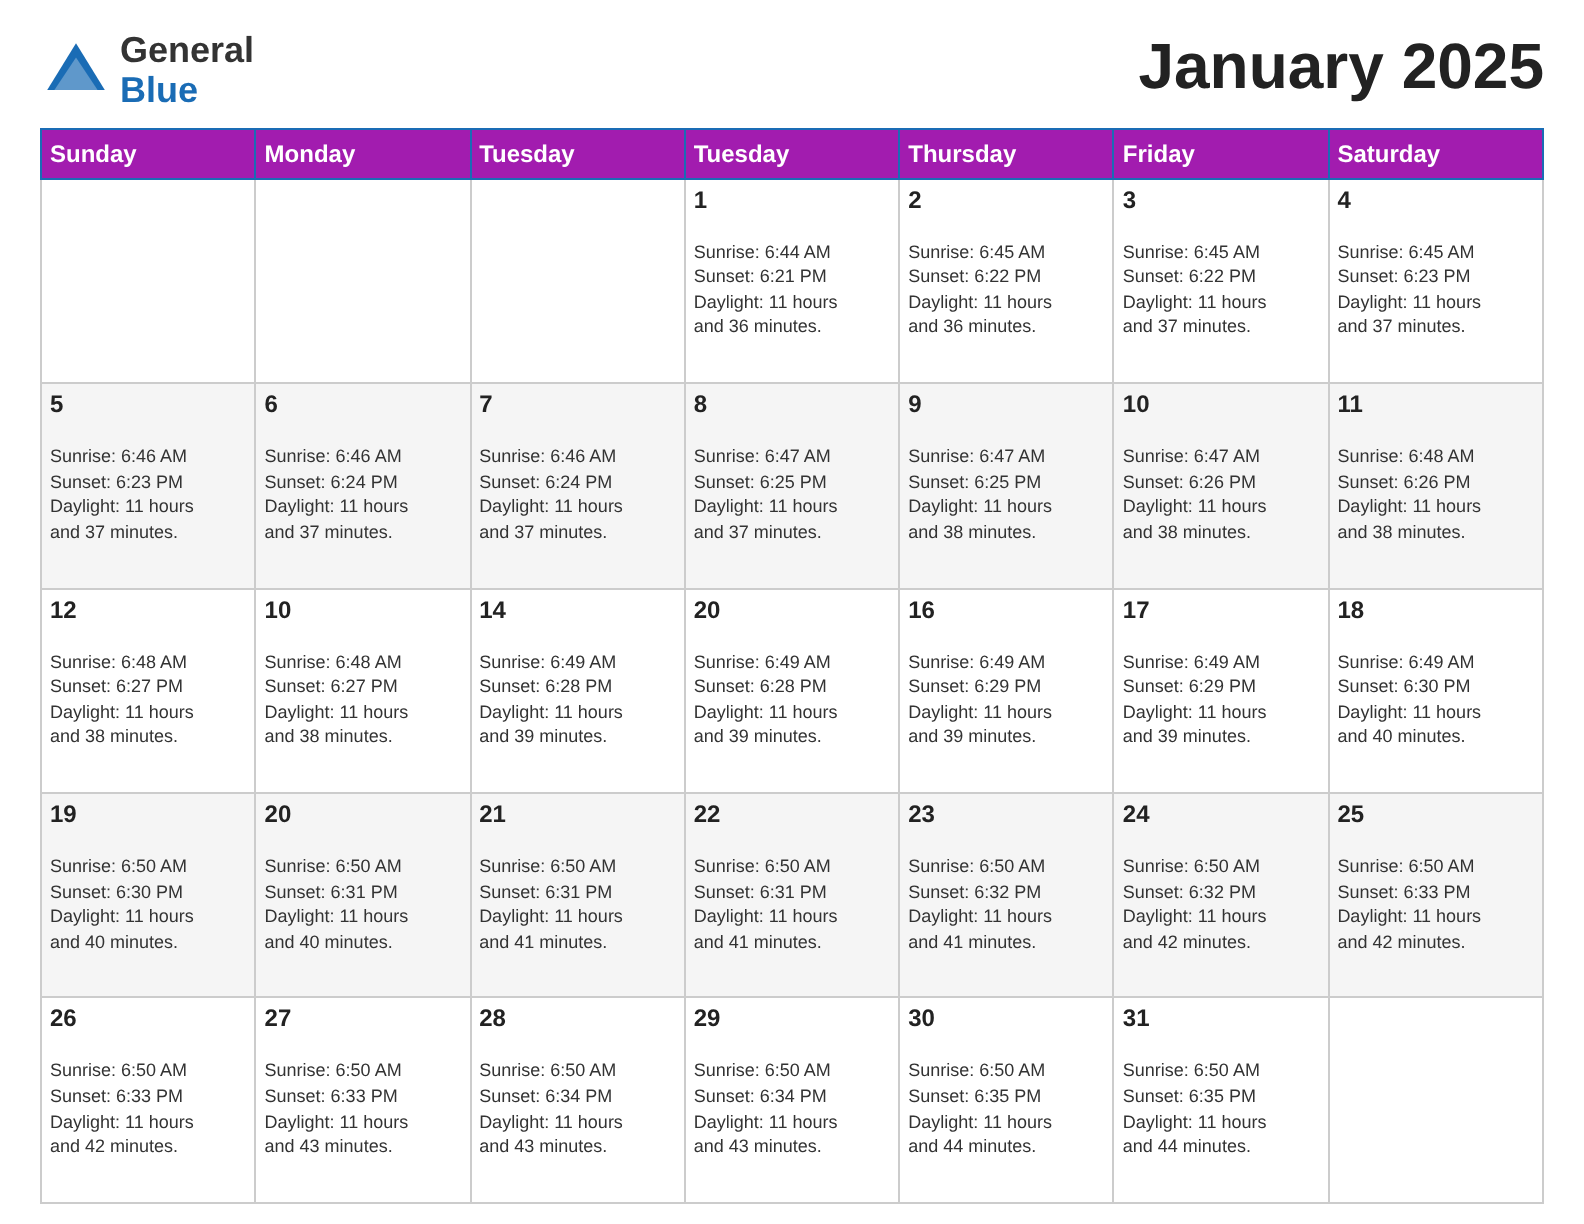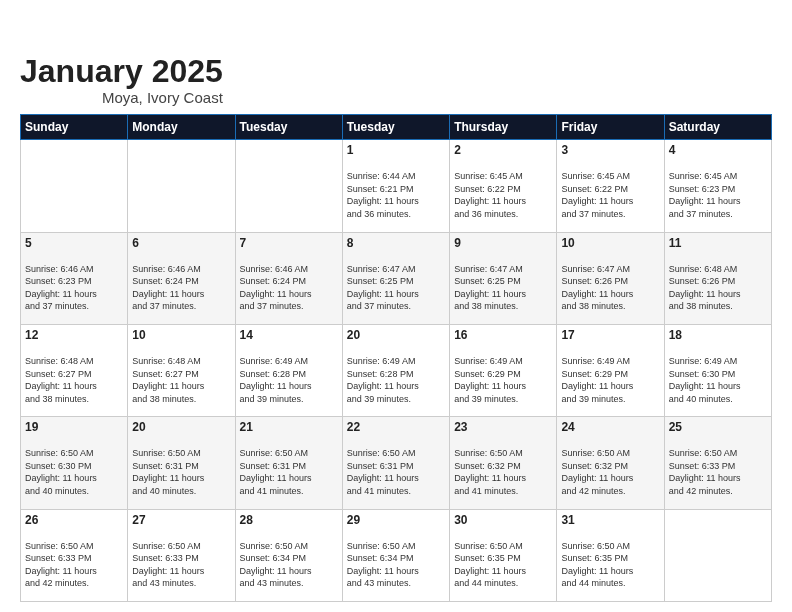--- a/index.html
+++ b/index.html
@@ -42,41 +42,40 @@
       font-size: 18px;
       font-weight: bold;
       color: #1a6cb5;
     }
     .logo-icon {
       width: 36px;
       height: 36px;
     }
     .title-block {
       text-align: right;
-      margin-top: 38px;
     }
     .title-month {
       font-size: 32px;
       font-weight: bold;
       color: #222;
       line-height: 1.1;
     }
     .title-location {
       font-size: 15px;
       color: #444;
     }
     .calendar {
       flex: 1;
       border: 1px solid #ccc;
       border-collapse: collapse;
       width: 100%;
       table-layout: fixed;
     }
     .calendar th {
-      background: #0f172a;
+      background: #a21caf;
       color: #fff;
       font-size: 12px;
       font-weight: bold;
       padding: 5px 4px;
       text-align: left;
       border: 1px solid #1a6cb5;
     }
     .calendar td {
       border: 1px solid #ccc;
       vertical-align: top;
@@ -110,23 +109,32 @@
     }
     .empty-cell {
       background: #fff !important;
     }
   </style>
 </head>
 <body>
 
 <div class="page">
   <div class="header">
+    <div class="logo">
+      <svg class="logo-icon" viewBox="0 0 40 40">
+        <polygon points="20,4 36,30 4,30" fill="#1a6cb5"></polygon>
+        <polygon points="20,12 32,30 8,30" fill="#fff" opacity="0.3"></polygon>
+      </svg>
+      <div class="logo-text">
+        <span class="logo-general">General</span>
+        <span class="logo-blue">Blue</span>
+      </div>
+    </div>
     <div class="title-block">
       <div class="title-month">January 2025</div>
-      <div class="title-location">Moya, Ivory Coast</div>
     </div>
   </div>
 
   <table class="calendar">
     <thead>
       <tr>
       <th>Sunday</th>
           <th>Monday</th>
           <th>Tuesday</th>
           <th>Tuesday</th>

